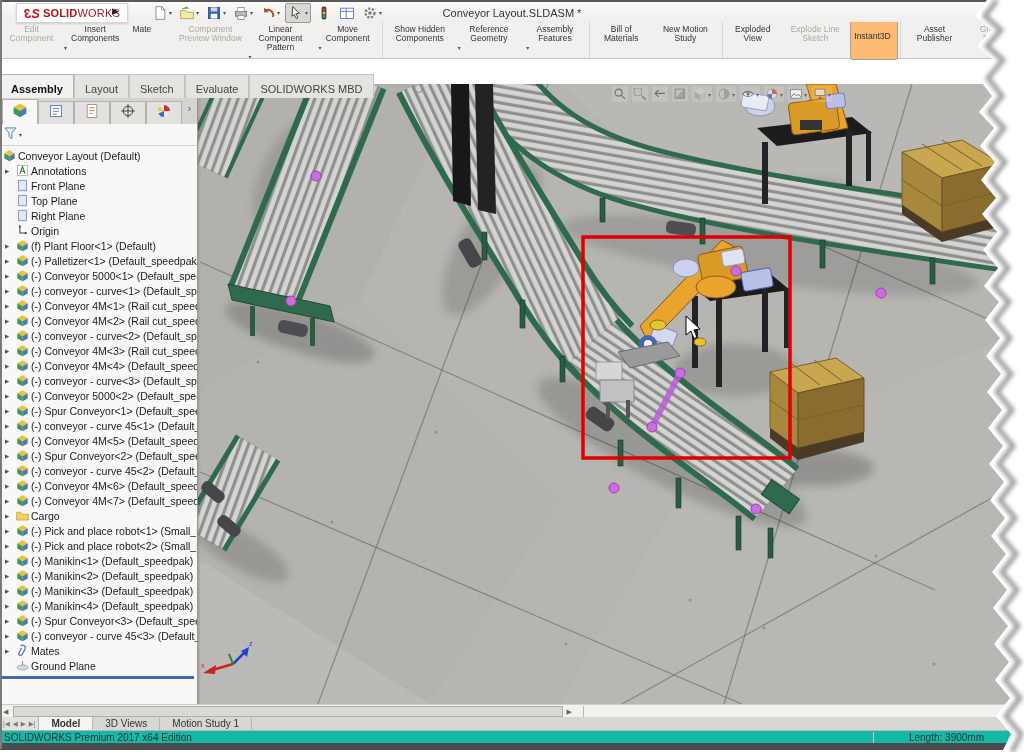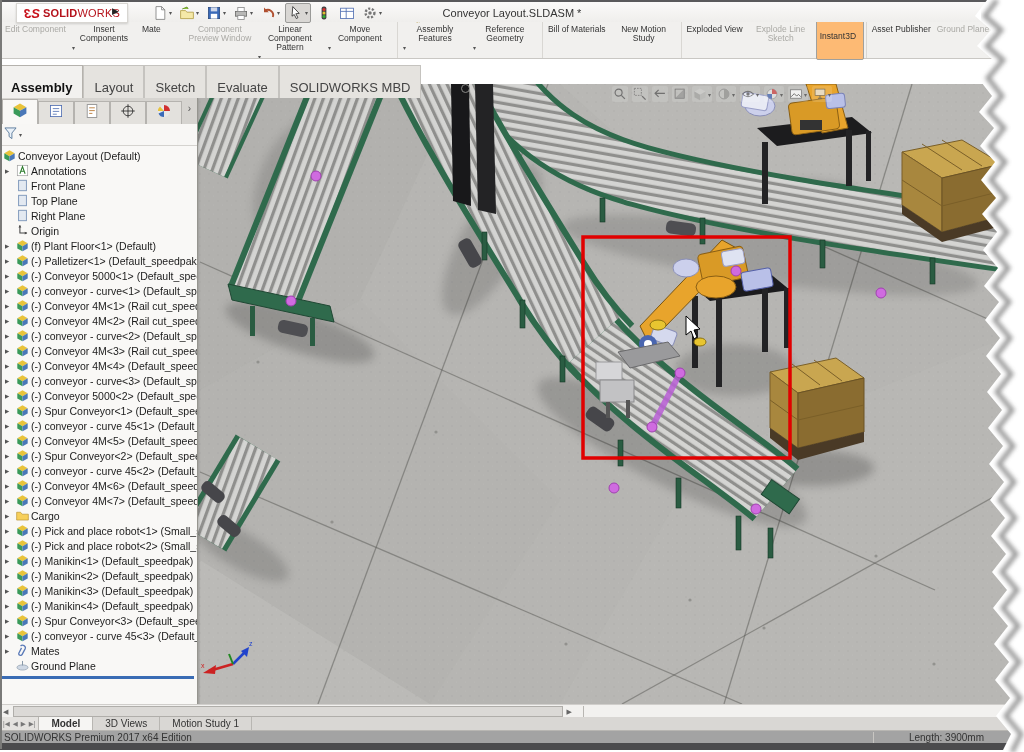--- a/index.html
+++ b/index.html
@@ -32,21 +32,21 @@
         padding:3px 3px 0 3px;min-width:40px;max-width:64px;height:55px;overflow:hidden;cursor:default;}
   .rbtn .ricon{width:20px;height:20px;flex:0 0 20px;}
   .rbtn .ricon svg{width:20px;height:20px;display:block;}
   .rbtn .rlabel{font-size:8.5px;line-height:9px;text-align:center;color:#333;margin-top:2px;}
   .rbtn .caret{display:block;margin-top:1px;}
   .rbtn.disabled .rlabel{color:#aaa9a5;}
   .rbtn.disabled .ricon{opacity:.4;filter:grayscale(1);}
   .rbtn.active{background:#fdba74;border:1px solid #a0a09d;border-radius:2px;gap:6px;}
   
   #tabstrip{left:0;top:80px;height:18px;display:flex;z-index:30;align-items:flex-end;}
-  .rtab{font-size:13px;padding:14px 10px 3px;background:#e5e3df;border:1px solid #c5c3bf;border-bottom:none;
+  .rtab{font-size:11px;padding:8px 10px 3px;background:#e5e3df;border:1px solid #c5c3bf;border-bottom:none;
         color:#444;white-space:nowrap;}
   .rtab.active{background:#f2f1ef;border-color:#b5b2ad;color:#111;font-weight:bold;}
   #cm-pin{width:7px;height:7px;border:1.5px solid #8a8a88;border-radius:50%;margin:0 0 5px 40px;}
   
   #scene{left:0;top:84px;z-index:1;}
   #headsup{left:612px;top:86px;display:flex;align-items:center;gap:4px;z-index:5;opacity:.8;}
   .hicon{display:flex;align-items:center;gap:1px;background:rgba(250,250,248,.18);border-radius:2px;padding:1px;}
   .hicon svg{width:14px;height:14px;display:block;}
   
   #panel{left:0;top:98px;width:197px;height:607px;background:#f9f8f6;border-right:1px solid #96958f;
@@ -72,21 +72,21 @@
            display:flex;align-items:center;}
   .sarr{font-size:7px;color:#666;padding:0 3px;}
   #hthumb{height:9px;background:#dbd9d6;border:1px solid #b0aeaa;width:548px;margin-left:2px;}
   #hsep{width:1px;height:11px;background:#b8b6b2;margin-left:8px;}
   #bottomtabs{left:0;top:717px;width:1024px;height:13px;background:#d9d7d4;display:flex;align-items:stretch;z-index:30;text-align:right;}
   #tabnav{display:flex;align-items:center;background:#e4e2df;border-right:1px solid #b8b6b2;padding:0 3px;gap:3px;}
   #tabnav span{font-size:6.5px;color:#777;}
   .btab{font-size:10px;padding:0 12px;display:flex;align-items:center;color:#333;background:#d9d7d4;
         border-right:1px solid #b8b6b2;}
   .btab.active{background:#f6f5f3;font-weight:bold;}
-  #statusbar{left:0;top:730px;width:1024px;height:13px;background:#a3a3a3;border-top:1px solid #b8b6b2;z-index:30;
+  #statusbar{left:0;top:730px;width:1024px;height:13px;background:#14b8a6;border-top:1px solid #b8b6b2;z-index:30;
              display:flex;align-items:center;font-size:10px;color:#333;}
   #status-left{margin-left:4px;}
   #status-right{position:absolute;right:40px;}
   #status-div{position:absolute;right:150px;width:1px;height:11px;background:#c8c6c2;}
   #bottom-strip{left:0;top:743px;width:1024px;height:7px;background:#4b4b4d;z-index:30;}
   
   #tear{left:0;top:0;width:1024px;height:752px;z-index:60;pointer-events:none;}
 </style>
 </head>
 <body>
@@ -567,38 +567,53 @@
           </svg>
         </span>
         <span class="rlabel">Move Component</span>
         <span class="caret">▾</span>
       </div>
     </div>
     <div class="rgroup">
       <div class="rbtn">
         <span class="ricon">
           <svg viewBox="0 0 20 20">
+            <g transform="translate(3,0) scale(.55)">
+              <path d="M10 2 18 6.5 10 11 2 6.5Z" fill="#f0c844"></path>
+              <path d="M2 6.5 10 11V19L2 14.5Z" fill="#c79a23"></path>
+              <path d="M18 6.5 10 11V19l8-4.5Z" fill="#e0b432"></path>
+            </g>
+            <path d="M2 14q8-6 16 0" fill="none" stroke="#8a6a10" stroke-width="1.5"></path>
+            <circle cx="6.5" cy="15.2" r="2.8" fill="#fff" stroke="#8a6a10"></circle>
+            <circle cx="13.5" cy="15.2" r="2.8" fill="#fff" stroke="#8a6a10"></circle>
+          </svg>
+        </span>
+        <span class="rlabel">Show Hidden Components</span>
+      </div>
+      <div class="rbtn">
+        <span class="ricon">
+          <svg viewBox="0 0 20 20">
+            <path d="M2 15l6-10h10l-6 10z" fill="#c2d4ea" stroke="#6d8cb0"></path>
+            <path d="M10 18v-8" stroke="#3a6ab8"></path>
+            <circle cx="10" cy="10" r="1.8" fill="#e8c33a"></circle>
+          </svg>
+        </span>
+        <span class="rlabel">Reference Geometry</span>
+        <span class="caret">▾</span>
+      </div>
+      <div class="rbtn">
+        <span class="ricon">
+          <svg viewBox="0 0 20 20">
             <path d="M10 2 18 6.5 10 11 2 6.5Z" fill="#9fc0e0"></path>
             <path d="M2 6.5 10 11V19L2 14.5Z" fill="#5580ac"></path>
             <path d="M18 6.5 10 11V19l8-4.5Z" fill="#7da3c8"></path>
             <circle cx="15" cy="15" r="4" fill="#e8c33a" stroke="#a8861a" stroke-dasharray="2 1.2"></circle>
           </svg>
         </span>
         <span class="rlabel">Assembly Features</span>
-        <span class="caret">▾</span>
-      </div>
-      <div class="rbtn">
-        <span class="ricon">
-          <svg viewBox="0 0 20 20">
-            <path d="M2 15l6-10h10l-6 10z" fill="#c2d4ea" stroke="#6d8cb0"></path>
-            <path d="M10 18v-8" stroke="#3a6ab8"></path>
-            <circle cx="10" cy="10" r="1.8" fill="#e8c33a"></circle>
-          </svg>
-        </span>
-        <span class="rlabel">Reference Geometry</span>
         <span class="caret">▾</span>
       </div>
     </div>
     <div class="rgroup">
       <div class="rbtn">
         <span class="ricon">
           <svg viewBox="0 0 20 20">
             <rect x="2" y="3" width="16" height="14" fill="#fff" stroke="#4a6ab0"></rect>
             <rect x="2" y="3" width="16" height="4" fill="#cfe0f4" stroke="#4a6ab0"></rect>
             <path d="M2 10.5h16M2 14h16M8 3v14M13 3v14" stroke="#7a94c8"></path>

